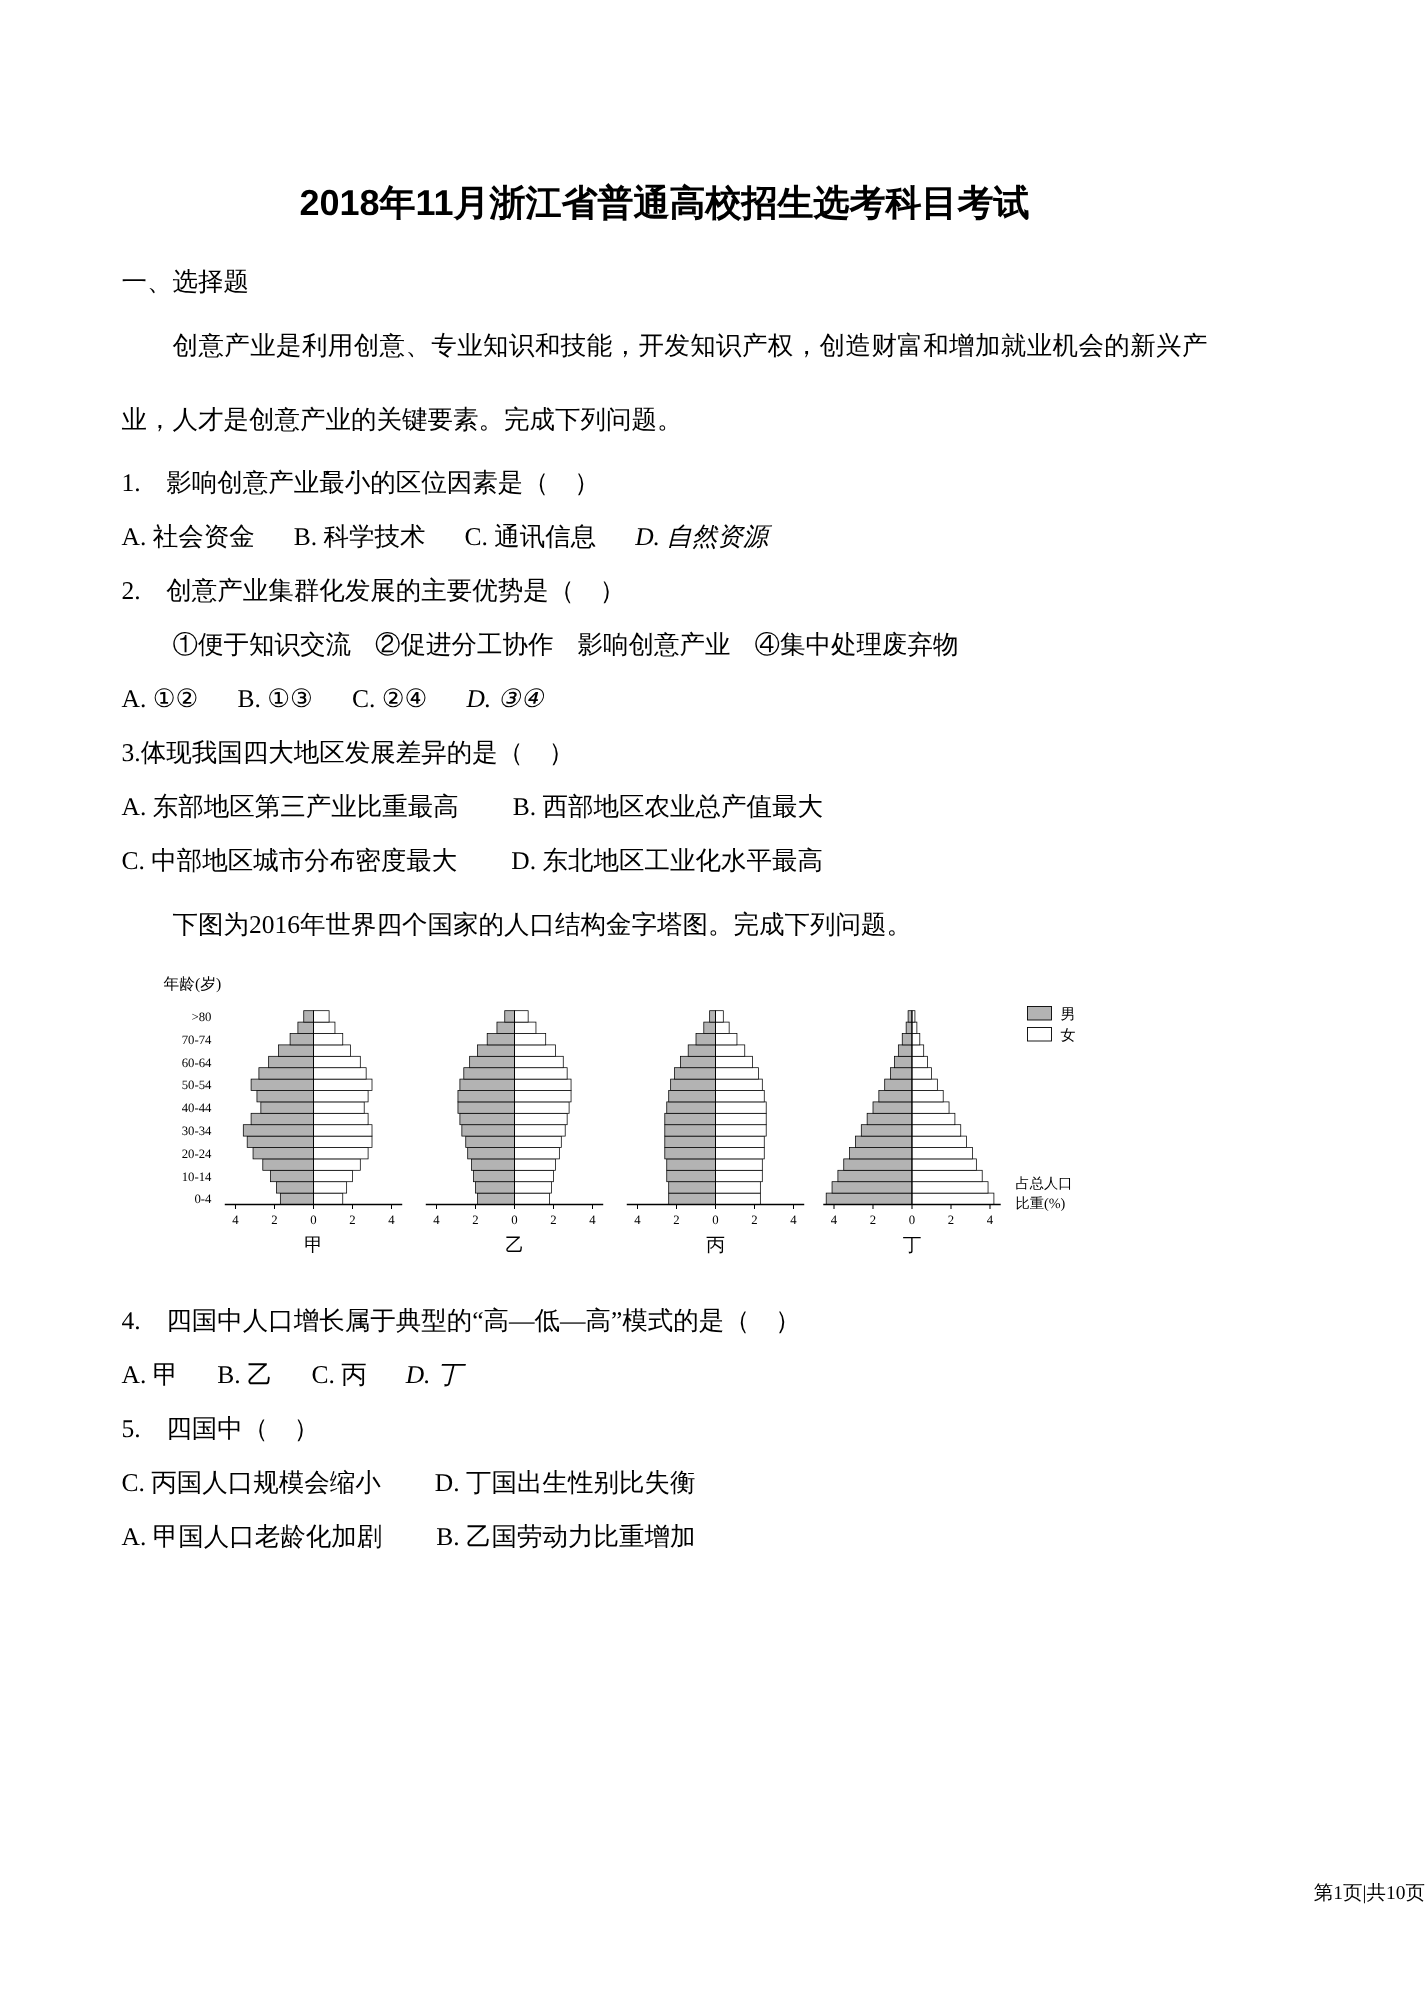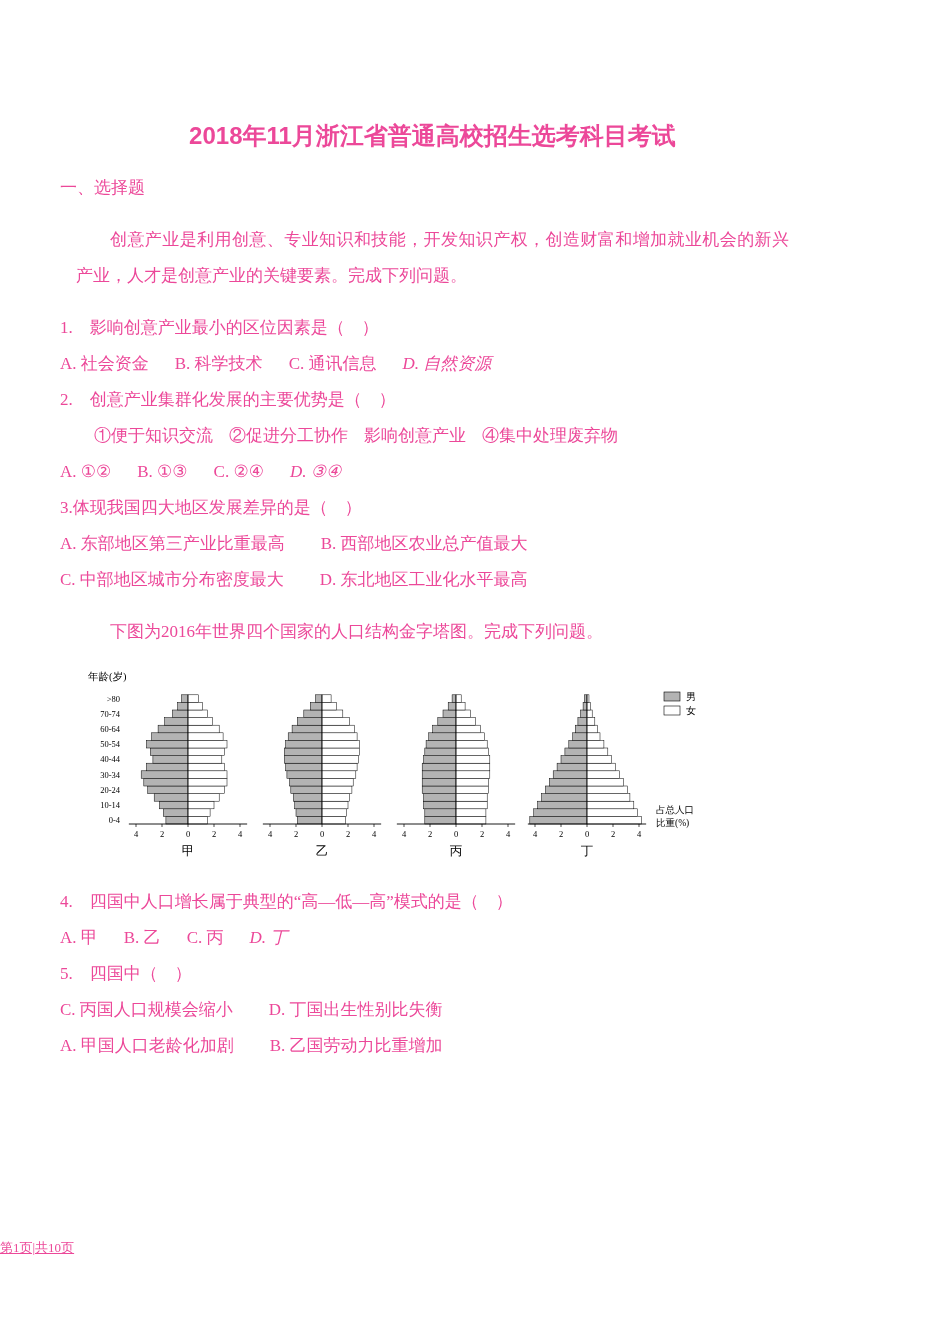--- a/index.html
+++ b/index.html
@@ -1,46 +1,46 @@
 <!DOCTYPE html>
 <html><head>
 <meta charset="utf-8">
 <style>
   html,body { margin:0; padding:0; background:#e8e8e8; }
   .page {
     width:950px; height:1344px; margin:0 auto; background:#ffffff;
-    box-sizing:border-box; padding:120px 145px 0 60px;
-    position:relative; color:#ec4899;
+    box-sizing:border-box; padding:120px 145px 0 81px;
+    position:relative; color:#000000;
     font-family:"Liberation Serif","DejaVu Serif",serif;
     font-size:17px;
   }
   .title {
     font-family:"Liberation Sans","DejaVu Sans",sans-serif;
     font-size:24px; font-weight:bold; text-align:center;
     line-height:32px; margin:0 0 18px 0;
   }
   .line { line-height:36px; min-height:36px; }
-  .para { line-height:36px; margin:16px; text-align:justify; }
+  .para { line-height:49px; margin:0; text-align:justify; }
   .indent { text-indent:2em; }
   .opt { margin-right:26px; }
   .opt:last-child { margin-right:0;font-style:italic; }
   .opt-wide { margin-right:36px; }
   .subopt { margin-right:16px; }
   .subline { text-indent:2em; }
   .emph { position:relative; }
   .emph::before {
     content:"··";
     position:absolute; left:3px; top:-0.95em;
     letter-spacing:12px; font-weight:bold; font-size:15px;
   }
   .chart-figure { margin:4px 0 12px 0;text-align:center; }
   .chart-figure svg { display:block; font-family:"Liberation Serif","DejaVu Serif",serif; }
   .footer {
-    position:absolute; left:0; right:0; bottom:88px;
-    text-align:left; font-size:13px; line-height:16px;text-decoration:underline;
+    position:absolute; left:0; right:0; bottom:74px;
+    text-align:right; font-size:13px; line-height:16px;
   }
 </style>
 </head>
 <body>
 
 <div class="page">
 
   <h1 class="title">2018年11月浙江省普通高校招生选考科目考试</h1>
 
   <div class="line">一、选择题</div>

